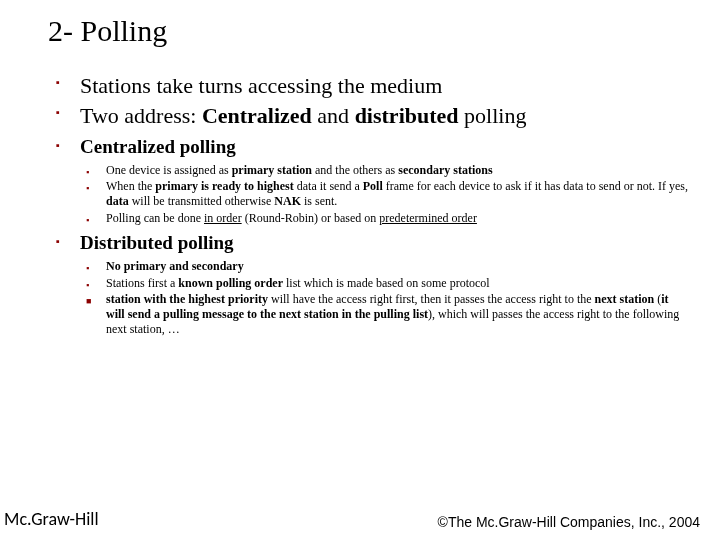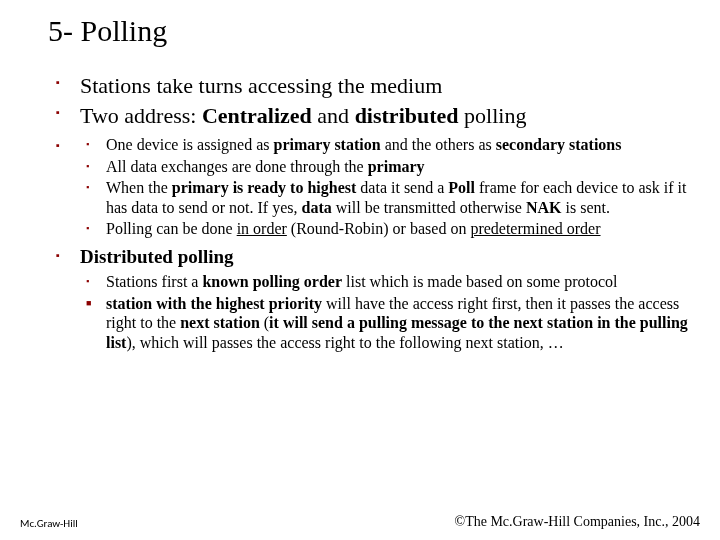--- a/index.html
+++ b/index.html
@@ -55,21 +55,21 @@
     font-size: 19px;
     font-weight: bold;
     margin-top: 6px;
   }
   .lvl2 {
     margin-top: 4px;
   }
   .lvl2 > li {
     position: relative;
     padding-left: 26px;
-    font-size: 16px;
+    font-size: 12px;
     line-height: 1.22;
     margin-bottom: 2px;
     font-weight: normal;
   }
   .lvl2 > li::before {
     content: "▪";
     position: absolute;
     left: 6px;
     top: 4px;
     font-size: 9px;
@@ -77,69 +77,70 @@
   }
   .lvl2 > li.square::before {
     content: "■";
     color: #8b0000;
     font-size: 9px;
   }
   b { font-weight: bold; }
   u { text-decoration: underline; }
   .footer-left {
     position: absolute;
-    left: 20px;
+    left: 4px;
     bottom: 10px;
     font-family: Calibri, Arial, sans-serif;
-    font-size: 11px;
+    font-size: 18px;
   }
   .footer-right {
     position: absolute;
     right: 20px;
     bottom: 10px;
-    font-family: Liberation Serif, serif;
+    font-family: Liberation Sans, sans-serif;
     font-size: 14px;
   }
 </style>
 </head>
 <body>
 
 <div class="slide">
 
-  <div class="title">5- Polling</div>
+  <div class="title">2- Polling</div>
 
   <div class="content">
     <ul class="lvl1">
 
       <li><span>Stations take turns accessing the medium</span></li>
 
       <li>
         <span>Two address: </span><b>Centralized</b><span> and </span><b>distributed</b><span> polling</span>
       </li>
 
       <li class="subhead">
+        <span>Centralized polling</span>
         <ul class="lvl2">
           <li>
             <span>One device is assigned as </span><b>primary station</b><span> and the others as </span><b>secondary stations</b>
-          </li>
-          <li>
-            <span>All data exchanges are done through the </span><b>primary</b>
           </li>
           <li>
             <span>When the </span><b>primary is ready to highest</b><span> data it send  a </span><b>Poll</b><span> frame for each device to ask if it has data to send or not. If yes, </span><b>data</b><span> will be transmitted otherwise </span><b>NAK</b><span> is sent.</span>
           </li>
           <li>
             <span>Polling can be done </span><u>in order</u><span> (Round-Robin) or based on </span><u>predetermined order</u>
           </li>
         </ul>
       </li>
 
       <li class="subhead">
         <span>Distributed polling</span>
         <ul class="lvl2">
+          <li>
+            <b>No primary and secondary</b>
+          </li>
           <li>
             <span>Stations first a </span><b>known polling order</b><span> list which is made based on some protocol</span>
           </li>
           <li class="square">
             <b>station with the highest priority</b><span> will have the access right first, then it passes the access right to the </span><b>next station</b><span> (</span><b>it will send a pulling message to the next station in the pulling list</b><span>), which will passes the access right to the following next station, …</span>
           </li>
         </ul>
       </li>
 
     </ul>

